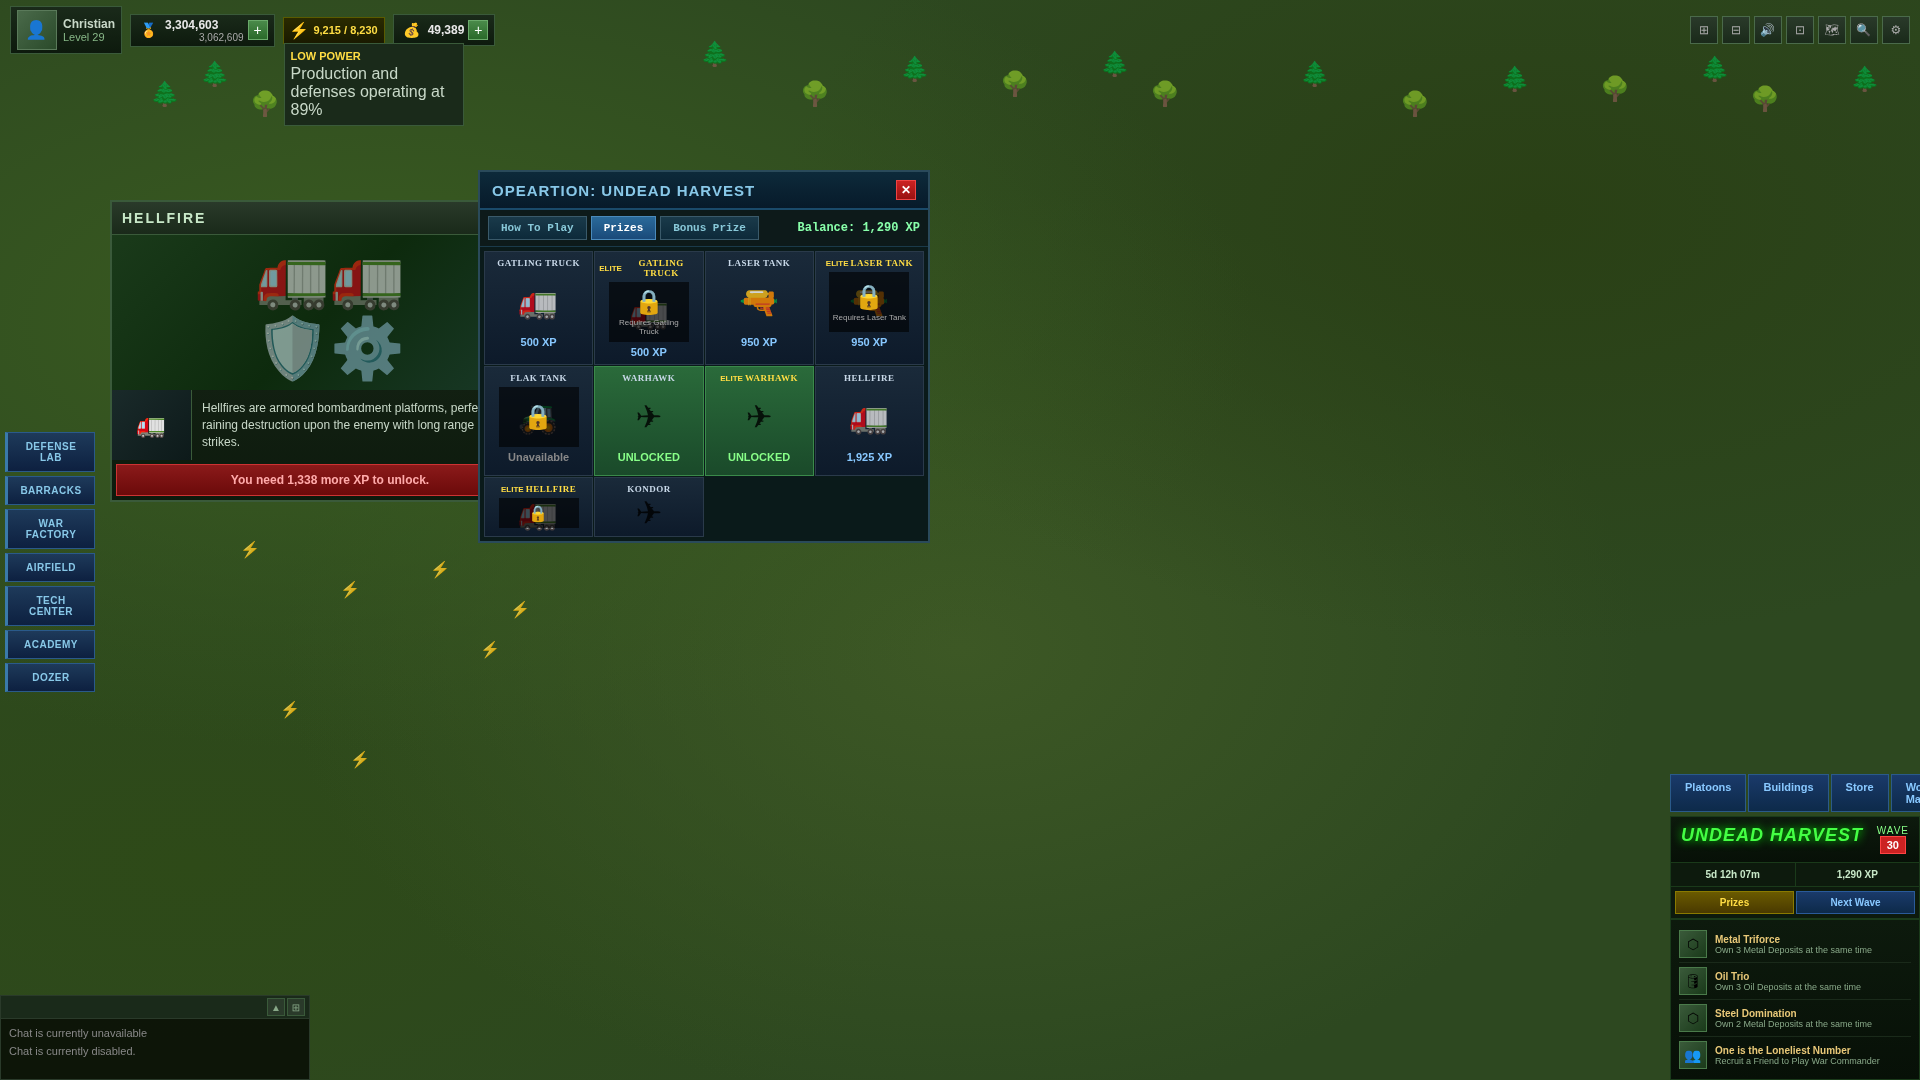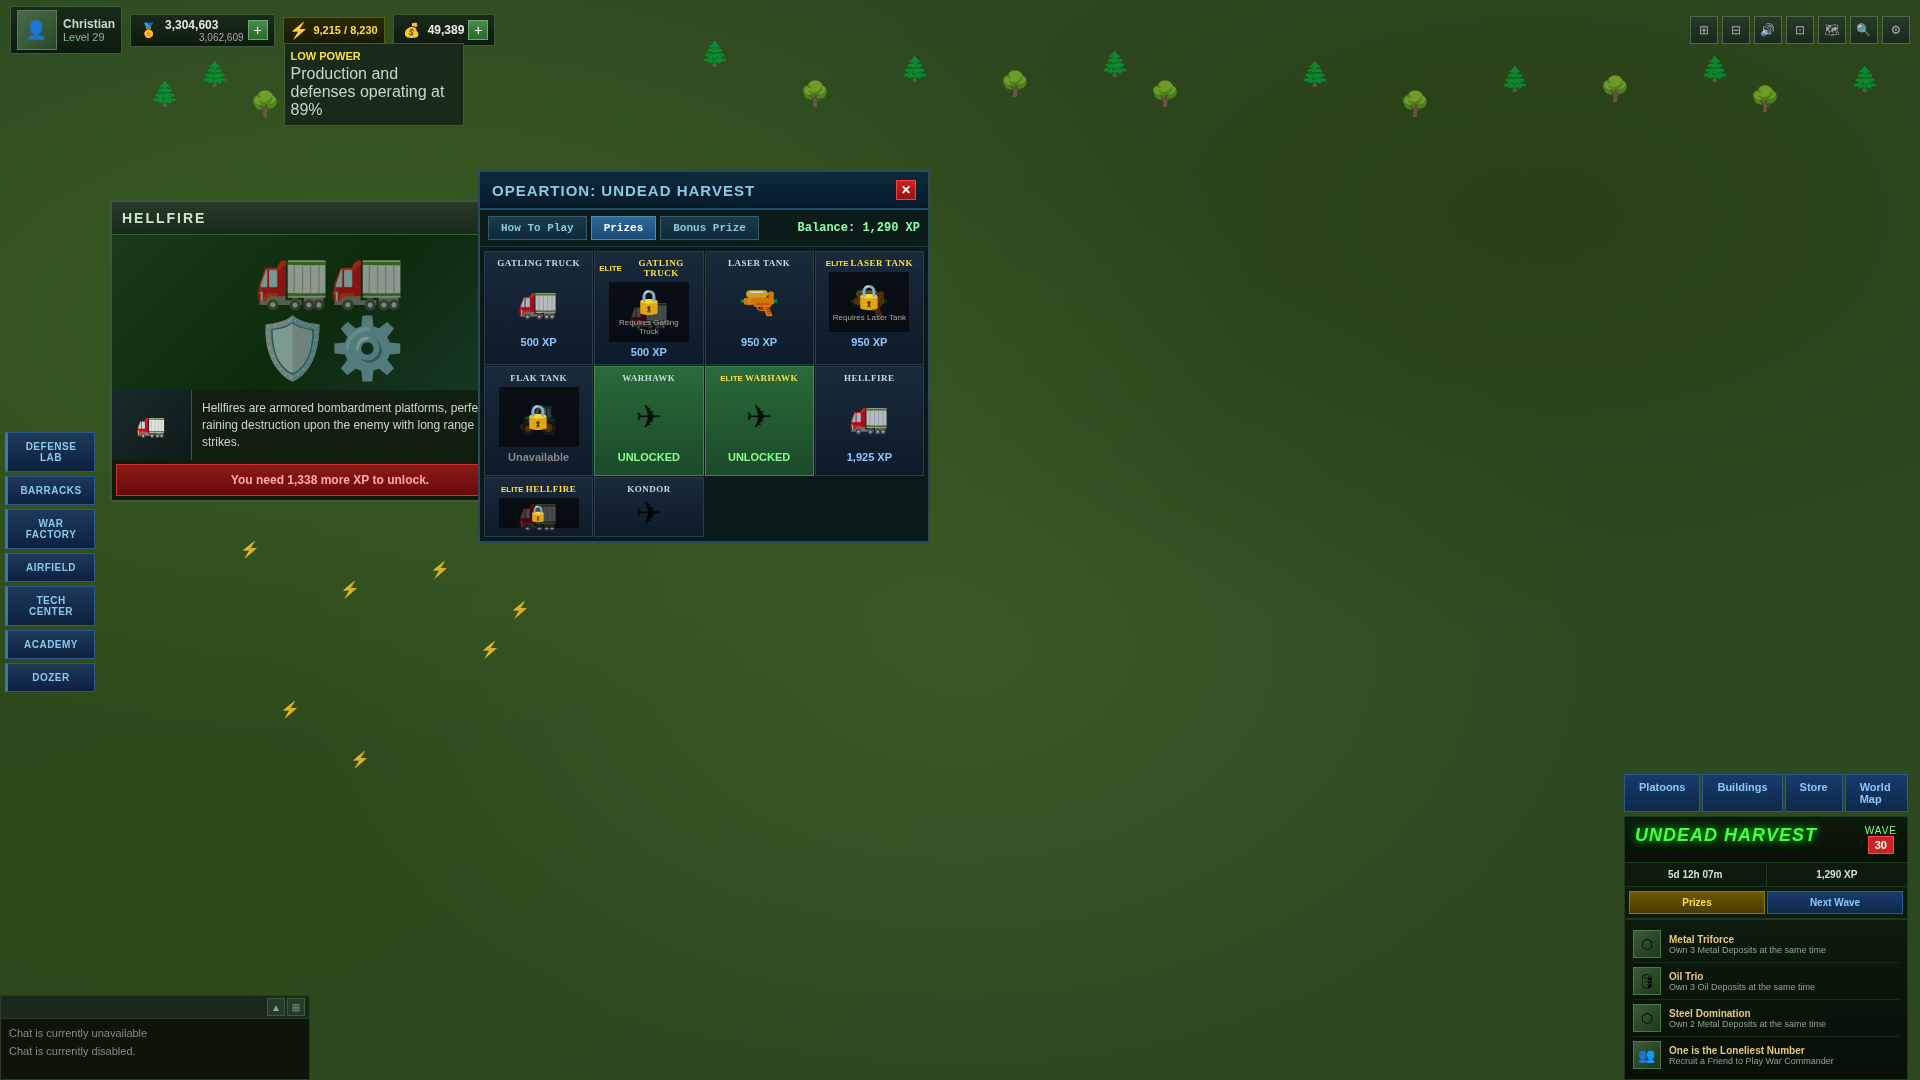--- a/index.html
+++ b/index.html
@@ -893,21 +893,21 @@
     <div class="op-item" style="min-height:60px;">
       <div class="op-item-title">KONDOR</div>
       <div class="op-item-image" style="height:30px;">
         <span class="op-item-vehicle">✈</span>
       </div>
     </div>
 
   </div>
 </div>
 
-<div style="position:absolute;right:12px;bottom:0;width:284px;z-index:80;">
+<div style="position:absolute;right:0;bottom:0;width:250px;z-index:80;">
 
   <div class="bottom-nav" style="position:relative;bottom:auto;right:auto;margin-bottom:4px;display:flex;gap:2px;">
     <div class="nav-tab">Platoons</div>
     <div class="nav-tab">Buildings</div>
     <div class="nav-tab">Store</div>
     <div class="nav-tab">World Map</div>
   </div>
 
   <div class="undead-banner">
     <div style="display:flex;align-items:flex-start;justify-content:space-between;">

